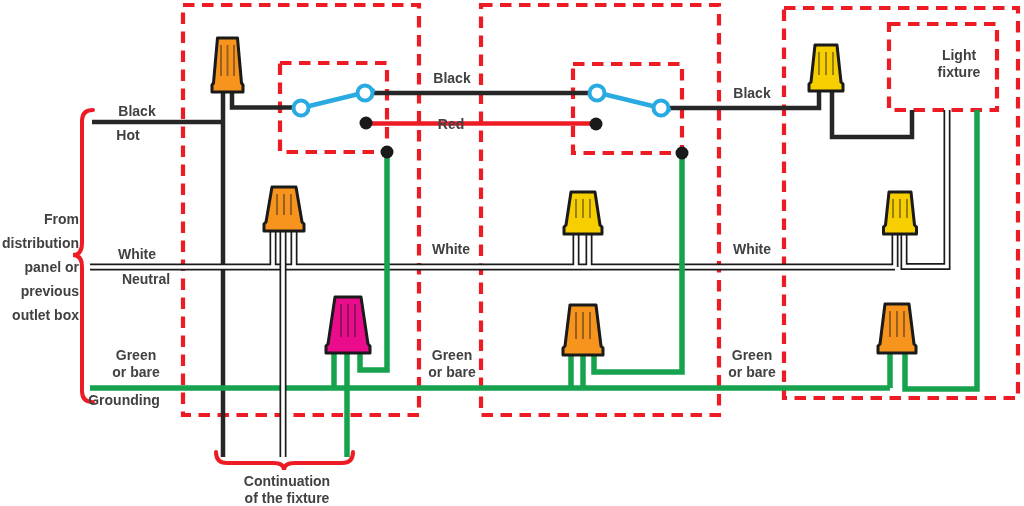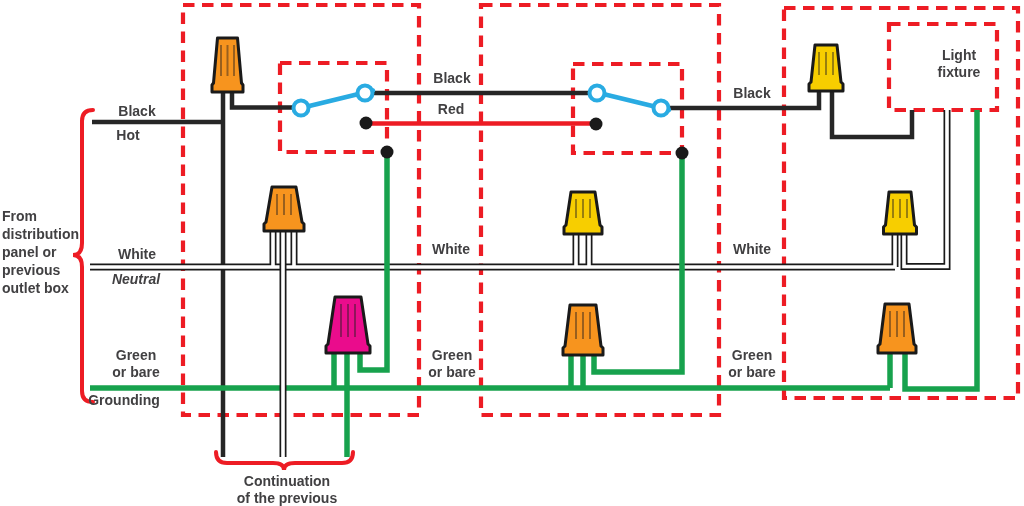--- a/index.html
+++ b/index.html
@@ -18,21 +18,21 @@
   .nut-yellow{fill:var(--c-yellow,#F7CE00);}
   .nut-pink{fill:var(--c-magenta,#EA0C8C);}
   .ridge{fill:none;stroke:rgba(35,31,32,0.45);stroke-width:2;}
   .lever{fill:none;stroke:var(--c-blue,#29ABE2);stroke-width:4.5;stroke-linecap:round;}
   .term{fill:#fff;stroke:var(--c-blue,#29ABE2);stroke-width:4;}
   .dot{fill:var(--c-outline,#1A1A1A);}
   .brace{fill:none;stroke:var(--c-red,#ED1C24);stroke-width:4;stroke-linecap:round;}
   .lbl{position:absolute;font-weight:700;font-size:14px;line-height:17px;
        color:var(--c-text,#414042);white-space:pre-line;text-align:center;
        transform:translateX(-50%);}
-  .lbl.left{transform:none;text-align:left;line-height:18px;}
+  .lbl.left{transform:none;text-align:right;line-height:24px;}
 </style>
 </head>
 <body>
 
 <div class="stage">
 
   <svg width="1024" height="506" viewBox="0 0 1024 506">
 
     <rect class="dash" x="183" y="5" width="236" height="410"></rect>
     <rect class="dash" x="481" y="5" width="238" height="410"></rect>
@@ -138,30 +138,30 @@
   </svg>
 
   <div class="lbl left" style="left:2px;top:207px;">From
 distribution
 panel or
 previous
 outlet box</div>
   <div class="lbl" style="left:137px;top:103px;">Black</div>
   <div class="lbl" style="left:128px;top:127px;">Hot</div>
   <div class="lbl" style="left:137px;top:246px;">White</div>
-  <div class="lbl" style="left:136px;top:271px;font-style:italic;">Neutral</div>
+  <div class="lbl" style="left:146px;top:271px;">Neutral</div>
   <div class="lbl" style="left:136px;top:347px;">Green
 or bare</div>
   <div class="lbl" style="left:124px;top:392px;">Grounding</div>
   <div class="lbl" style="left:452px;top:70px;">Black</div>
-  <div class="lbl" style="left:451px;top:101px;">Red</div>
+  <div class="lbl" style="left:451px;top:116px;">Red</div>
   <div class="lbl" style="left:451px;top:241px;">White</div>
   <div class="lbl" style="left:452px;top:347px;">Green
 or bare</div>
   <div class="lbl" style="left:752px;top:85px;">Black</div>
   <div class="lbl" style="left:752px;top:241px;">White</div>
   <div class="lbl" style="left:752px;top:347px;">Green
 or bare</div>
   <div class="lbl" style="left:943px;top:47px;margin-left:16px;">Light
 fixture</div>
   <div class="lbl" style="left:287px;top:473px;">Continuation
-of the previous</div>
+of the fixture</div>
 </div>
 
 </body></html>

